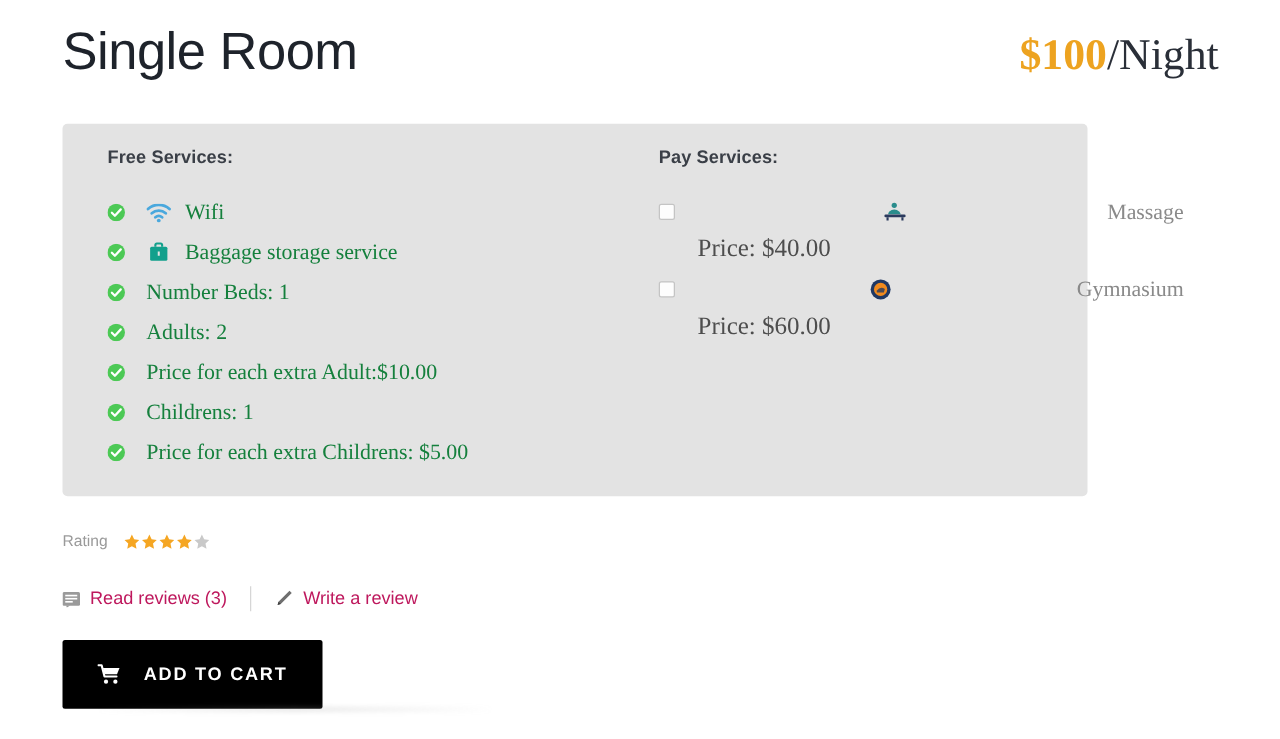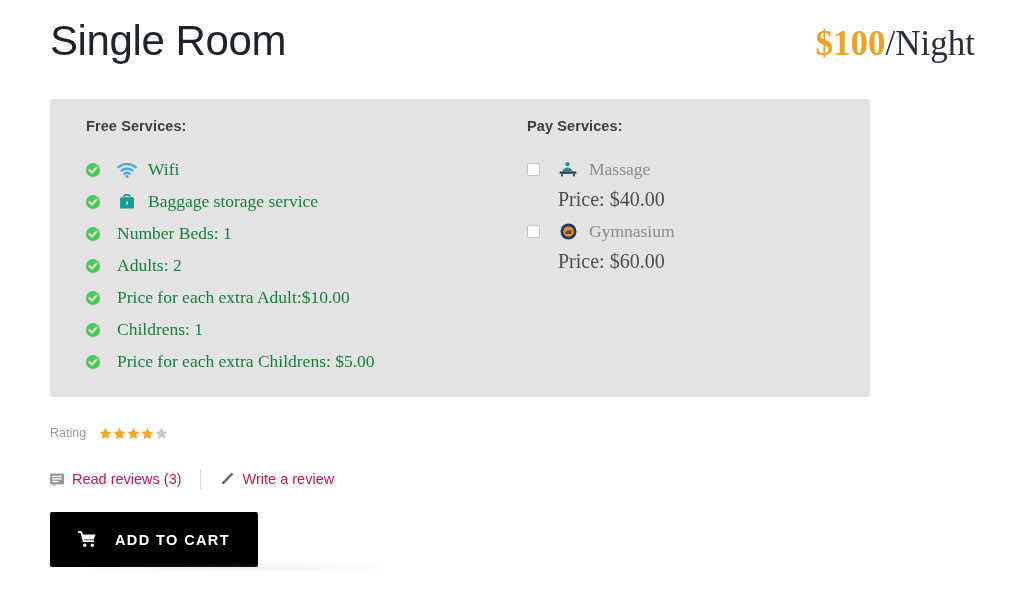--- a/index.html
+++ b/index.html
@@ -124,20 +124,21 @@
 
   .pay-item { margin-bottom: 2px; }
 
   .pay-row {
     display: flex;
     align-items: center;
     height: 30px;
     font-family: "Liberation Serif", serif;
     font-size: 17.5px;
     color: #8a8a8a;
+    justify-content: space-between;
   }
 
   .pay-checkbox {
     flex: 0 0 auto;
     width: 13px;
     height: 13px;
     margin-right: 18px;
     background: #fdfdfd;
     border: 1px solid #c4c4c4;
     border-radius: 2px;

